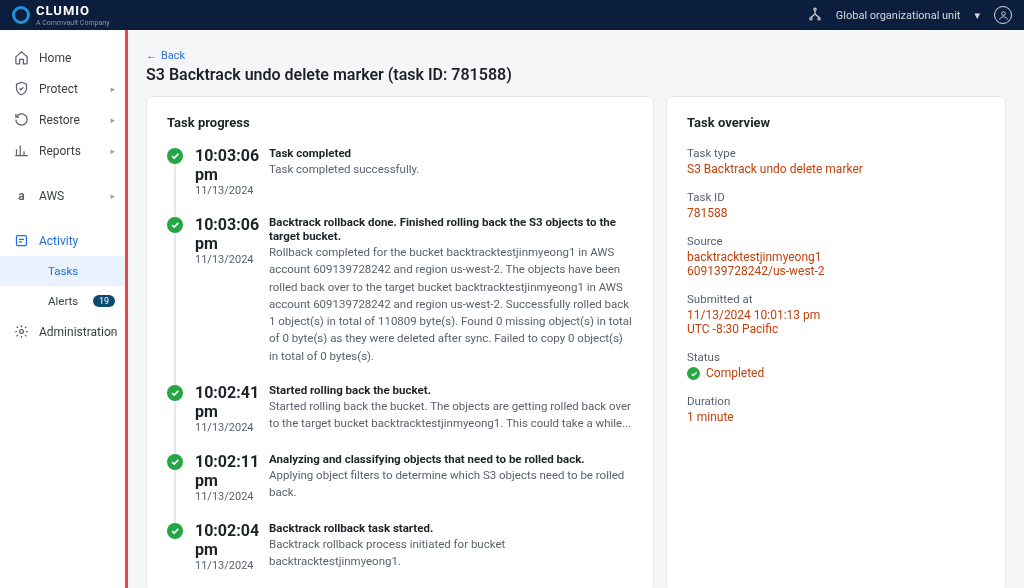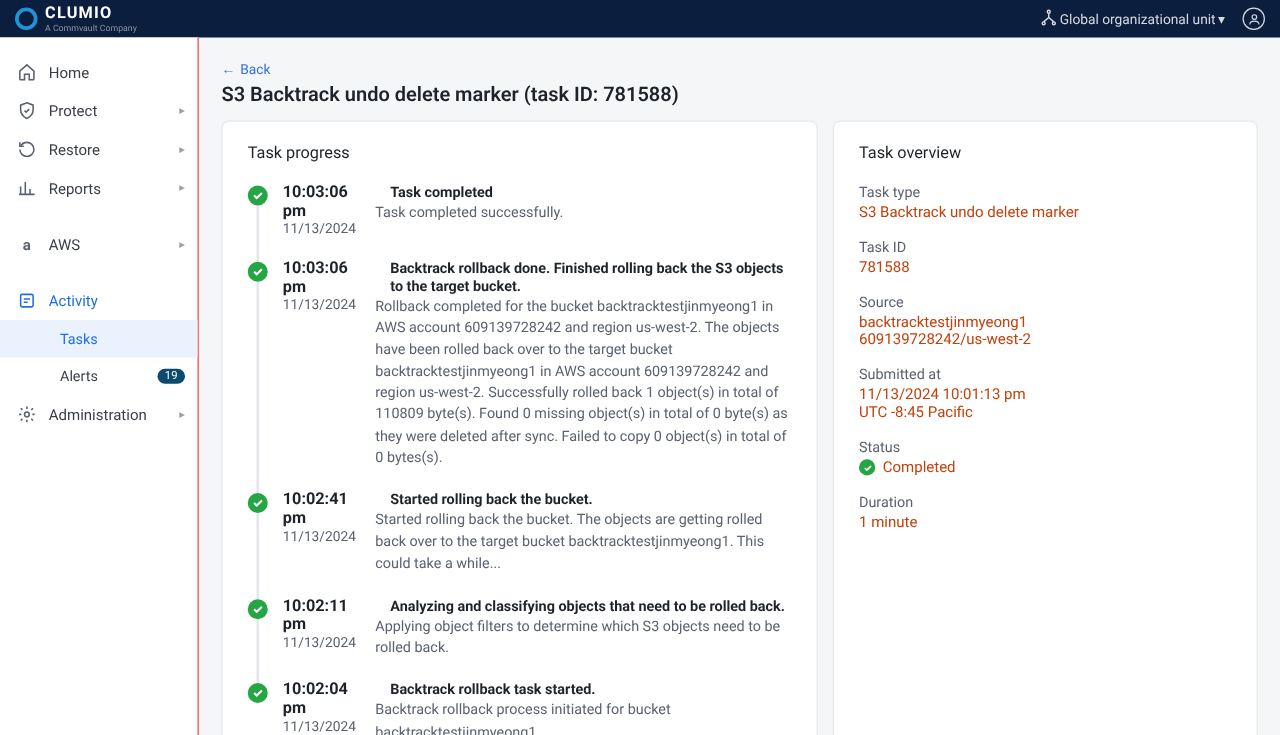--- a/index.html
+++ b/index.html
@@ -3,51 +3,51 @@
 <meta charset="utf-8">
 <style>
 * { margin: 0; padding: 0; box-sizing: border-box; font-family: -apple-system, BlinkMacSystemFont, "Segoe UI", Roboto, Arial, sans-serif; }
 body { background: #f5f6f8; width: 1024px; height: 588px; overflow: hidden; }
 .topbar { background: #0b1e3d; height: 30px; display: flex; align-items: center; padding: 0 12px; color: #d6dae0; }
 .logo { display: flex; align-items: center; gap: 6px; }
 .logo-ring { width: 18px; height: 18px; border-radius: 50%; border: 3px solid #1f93d6; display:inline-block; }
 .logo-text { font-weight: 700; font-size: 13px; letter-spacing: 1px; color: #fff; }
 .logo-sub { font-size: 7px; color: #8b95a6; margin-top: 1px; }
 .topbar-spacer { flex: 1; }
-.org-picker { display: flex; align-items: center; gap: 2px; font-size: 11px; cursor: pointer; }
+.org-picker { display: flex; align-items: center; gap: 14px; font-size: 11px; cursor: pointer; }
 .user-circle { width: 18px; height: 18px; border-radius: 50%; border: 1.5px solid #d6dae0; display:flex; align-items:center; justify-content:center; margin-left: 14px;}
 .layout { display: flex; height: calc(100% - 30px); }
-.sidebar { width: 159px; background: #fff; border-right: 1px solid #ef4444; padding-top: 12px; font-size: 12px; }
+.sidebar { width: 128px; background: #fff; border-right: 3px solid #ef4444; padding-top: 12px; font-size: 12px; }
 .nav-item { display: flex; align-items: center; gap: 10px; padding: 8px 14px; color: #3a3f47; cursor: pointer; position: relative; }
 .nav-item .chev { position: absolute; right: 10px; color: #9aa0a8; font-size: 9px; }
 .nav-icon { width: 15px; height: 15px; display:inline-flex; align-items:center; justify-content:center; color:#5a6170; }
 .nav-item.sub { padding-left: 48px; font-size: 11.5px; }
 .nav-item.active { color: #1f6fe0; background: #eaf2fd; }
 .nav-item.section-active { color: #1f6fe0; }
 .section-gap { height: 14px; }
 .badge { background: #0c4a6e; color: #fff; border-radius: 9px; font-size: 9px; padding: 1px 6px; position:absolute; right: 10px; }
 .main { flex: 1; padding: 14px 18px 18px 18px; overflow: auto; }
 .back-link { color: #2f6fe0; font-size: 11px; cursor: pointer; display:inline-flex; align-items:center; gap:4px;}
 .page-title { font-size: 16px; font-weight: 600; color: #1e2329; margin-top: 2px; }
 .panels { display: flex; gap: 12px; margin-top: 12px; }
 .card { background: #fff; border: 1px solid #e5e7eb; border-radius: 6px; padding: 18px 20px; }
 .card.left { flex: 1; min-height: 480px; }
 .card.right { width: 340px; min-height: 480px; }
-.card-title { font-size: 13px; font-weight: 400; color: #1e2329; margin-bottom: 16px; }
+.card-title { font-size: 13px; font-weight: 700; color: #1e2329; margin-bottom: 16px; }
 .timeline { position: relative; }
 .tl-row { display: flex; gap: 12px; position: relative; padding-bottom: 18px; }
 .tl-row:last-child { padding-bottom: 0; }
 .tl-dot { width: 16px; height: 16px; border-radius: 50%; background: #26a545; display:flex; align-items:center; justify-content:center; flex-shrink:0; margin-top:2px; position:relative; z-index:1;}
 .tl-dot svg { width:10px; height:10px; }
 .tl-line { position:absolute; left:7px; top:18px; bottom:-2px; width:2px; background:#e3e6ea; z-index:0;}
 .tl-row:last-child .tl-line { display:none; }
 .tl-time { width: 62px; flex-shrink:0; }
-.tl-time .t { font-size: 13px; font-weight: 700; color:#1e2329; }
+.tl-time .t { font-size: 16px; font-weight: 700; color:#1e2329; }
 .tl-time .d { font-size: 11px; color:#5a6170; }
-.tl-body .h { font-size: 11.5px; font-weight: 700; color:#1e2329;margin-left:12px; }
+.tl-body .h { font-size: 11.5px; font-weight: 700; color:#1e2329; }
 .tl-body .p { font-size: 11.5px; color:#5a6170; line-height: 1.5; margin-top:1px;}
 .ov-item { margin-bottom: 14px; }
 .ov-label { font-size: 11.5px; color:#5a6170; margin-bottom: 2px; }
 .ov-value { font-size: 12px; color:#c2410c; }
 .ov-status { display:flex; align-items:flex-end; gap:6px; }
 .ov-status .dot { width:13px; height:13px; border-radius:50%; background:#26a545; display:inline-flex; align-items:center; justify-content:center;}
 .ov-status .dot svg { width:8px; height:8px;}
 </style>
 </head>
 <body>
@@ -260,21 +260,21 @@
           <div class="ov-value">781588</div>
         </div>
         <div class="ov-item">
           <div class="ov-label">Source</div>
           <div class="ov-value">backtracktestjinmyeong1</div>
           <div class="ov-value">609139728242/us-west-2</div>
         </div>
         <div class="ov-item">
           <div class="ov-label">Submitted at</div>
           <div class="ov-value">11/13/2024 10:01:13 pm</div>
-          <div class="ov-value">UTC -8:45 Pacific</div>
+          <div class="ov-value">UTC -8:30 Pacific</div>
         </div>
         <div class="ov-item">
           <div class="ov-label">Status</div>
           <div class="ov-value ov-status">
             <span class="dot">
                 <svg viewBox="0 0 24 24" fill="none" stroke="#fff" stroke-width="4">
                   <path d="M5 12l5 5L20 7"></path>
                 </svg>
               </span>
             <span>Completed</span>

